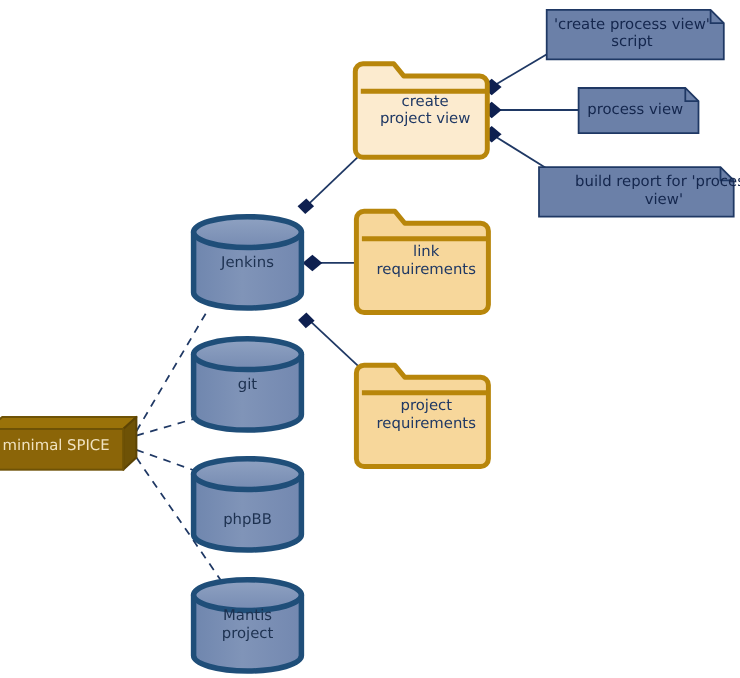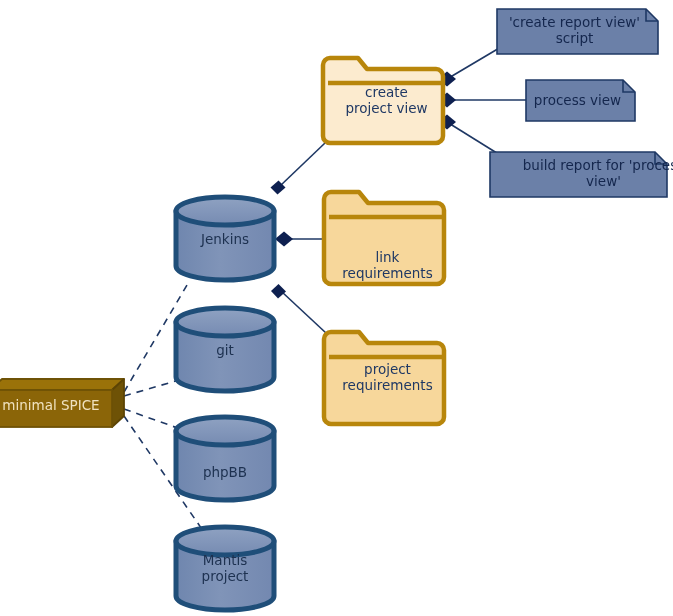--- a/index.html
+++ b/index.html
@@ -129,27 +129,27 @@
     <g>
       <polygon points="-10,390 112,390 124,379 2,379" fill="#9A7209" stroke="#6E5206" stroke-width="1.8" stroke-linejoin="round"></polygon>
       <polygon points="112,390 124,379 124,416 112,427" fill="#6E5206" stroke="#5C4405" stroke-width="1.8" stroke-linejoin="round"></polygon>
       <rect x="-10" y="390" width="122" height="37" fill="#8B6508" stroke="#6E5206" stroke-width="1.8"></rect>
     </g>
   </svg>
 
   <div class="lbl folder-lbl" style="left:330px;top:84px;width:113px;">create
 project view</div>
 
-  <div class="lbl folder-lbl" style="left:331px;top:221px;width:113px;margin-top:28px;">link
+  <div class="lbl folder-lbl" style="left:331px;top:221px;width:113px;">link
 requirements</div>
 
   <div class="lbl folder-lbl" style="left:331px;top:361px;width:113px;">project
 requirements</div>
 
-  <div class="lbl note-lbl" style="left:497px;top:14px;width:155px;">'create report view'
+  <div class="lbl note-lbl" style="left:497px;top:14px;width:155px;">'create process view'
 script</div>
 
   <div class="lbl note-lbl" style="left:526px;top:92px;width:103px;">process view</div>
 
   <div class="lbl note-lbl" style="left:490px;top:157px;width:171px;margin-left:28px;">build report for 'process
 view'</div>
 
   <div class="lbl db-lbl" style="left:176px;top:231px;width:98px;">Jenkins</div>
 
   <div class="lbl db-lbl" style="left:176px;top:342px;width:98px;">git</div>

